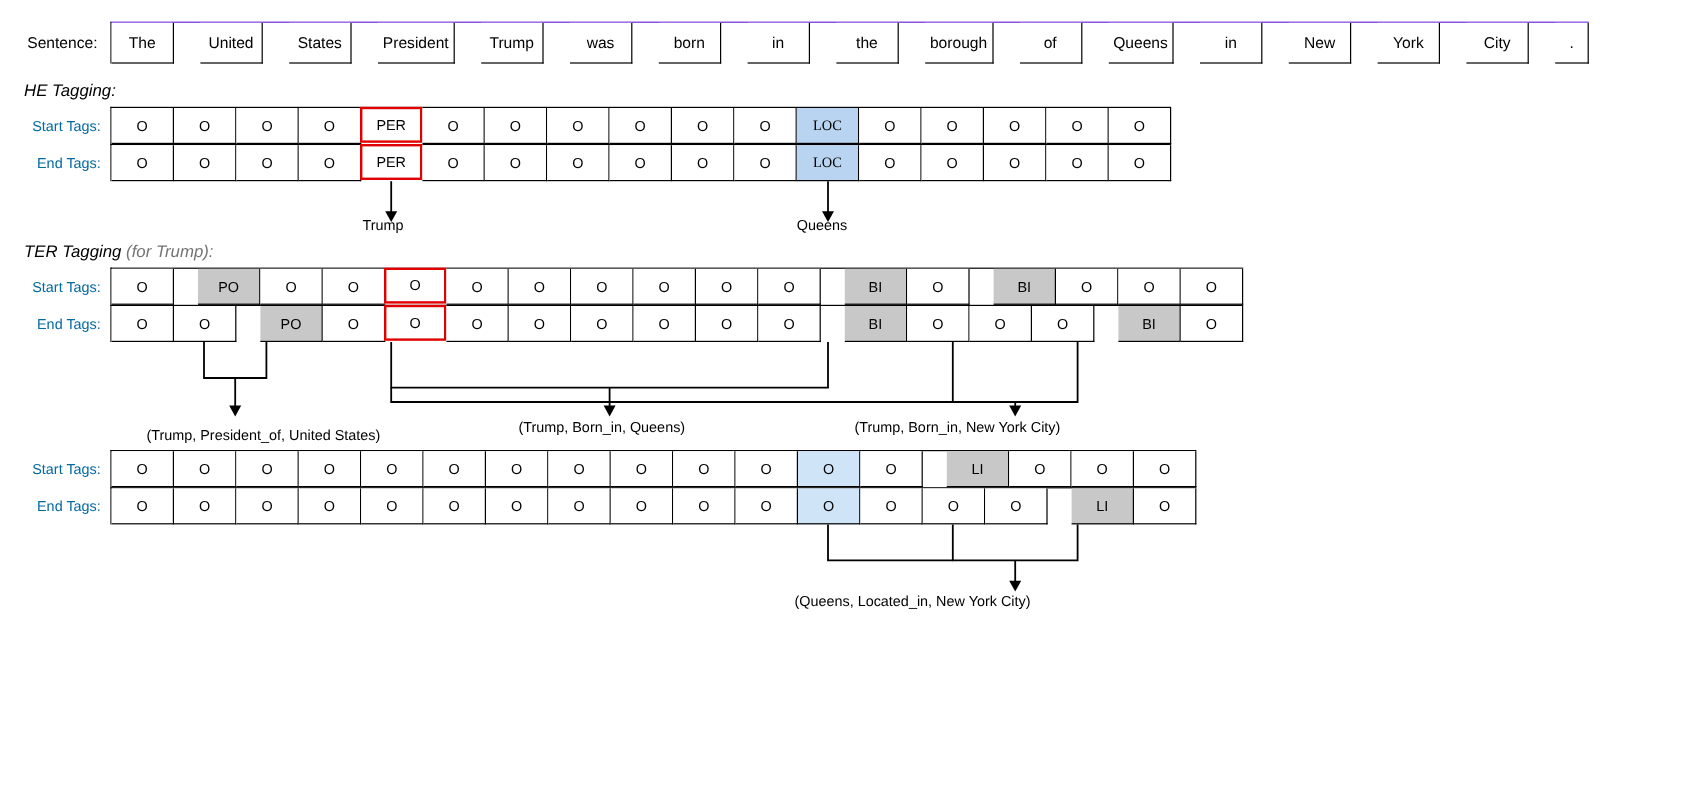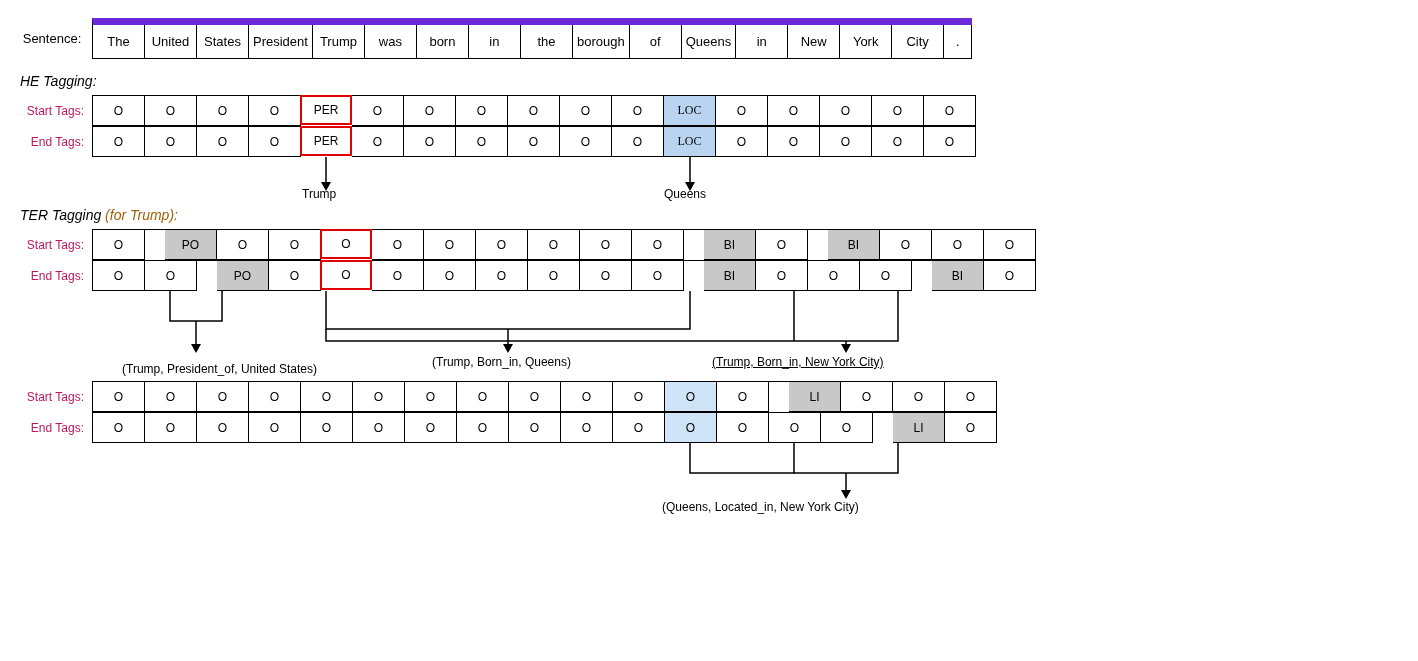--- a/index.html
+++ b/index.html
@@ -22,21 +22,22 @@
       font-size: 13px;
       color: #000;
       width: 72px;
       flex-shrink: 0;
       text-align: center;
       padding-right: 8px;
     }
     .token-table {
       display: flex;
       border-left: 1px solid #000;
-      border-top: 7px solid #6d28d9;
+      border-top: 1px solid #6d28d9;
+      gap: 22px;
     }
     .token-cell {
       border-right: 1px solid #000;
       border-bottom: 1px solid #000;
       min-width: 52px;
       height: 34px;
       display: flex;
       align-items: center;
       justify-content: center;
       font-size: 13px;
@@ -48,29 +49,29 @@
 
     
     .section-heading {
       font-style: italic;
       font-size: 14px;
       color: #000;
       margin-bottom: 6px;
       margin-top: 4px;
     }
     .section-heading .for-part {
-      color: #a16207;
+      color: #737373;
     }
     .tag-row {
       display: flex;
       align-items: center;
     }
     .tag-row-label {
       font-size: 12px;
-      color: #be185d;
+      color: #0369a1;
       width: 72px;
       flex-shrink: 0;
       text-align: right;
       padding-right: 8px;
     }
     .tag-cell {
       border-right: 1px solid #000;
       border-bottom: 1px solid #000;
       min-width: 52px;
       height: 30px;
@@ -252,21 +253,21 @@
         <path d="M234,15 L234,38 L598,38 L598,0" stroke="#000" stroke-width="1.5" fill="none"></path>
         <path d="M416,38 L416,58" stroke="#000" stroke-width="1.5" fill="none"></path>
         <polygon points="411,53 416,62 421,53" fill="#000"></polygon>
         <path d="M234,38 L234,50 L806,50 L806,0" stroke="#000" stroke-width="1.5" fill="none"></path>
         <path d="M702,0 L702,50" stroke="#000" stroke-width="1.5" fill="none"></path>
         <path d="M754,50 L754,58" stroke="#000" stroke-width="1.5" fill="none"></path>
         <polygon points="749,53 754,62 759,53" fill="#000"></polygon>
       </svg>
       <div class="arrow-label tuple-text" style="left: 30px; top: 71px;">(Trump, President_of, United States)</div>
       <div class="arrow-label tuple-text" style="left: 340px; top: 64px;">(Trump, Born_in, Queens)</div>
-      <div class="arrow-label tuple-text" style="left: 620px; top: 64px; text-decoration: underline;">(Trump, Born_in, New York City)</div>
+      <div class="arrow-label tuple-text" style="left: 620px; top: 64px;">(Trump, Born_in, New York City)</div>
     </div>
     <div class="tag-row">
       <div class="tag-row-label">Start Tags:</div>
       <div class="tag-table">
         <div class="tag-cell">O</div>
         <div class="tag-cell">O</div>
         <div class="tag-cell">O</div>
         <div class="tag-cell">O</div>
         <div class="tag-cell">O</div>
         <div class="tag-cell">O</div>

